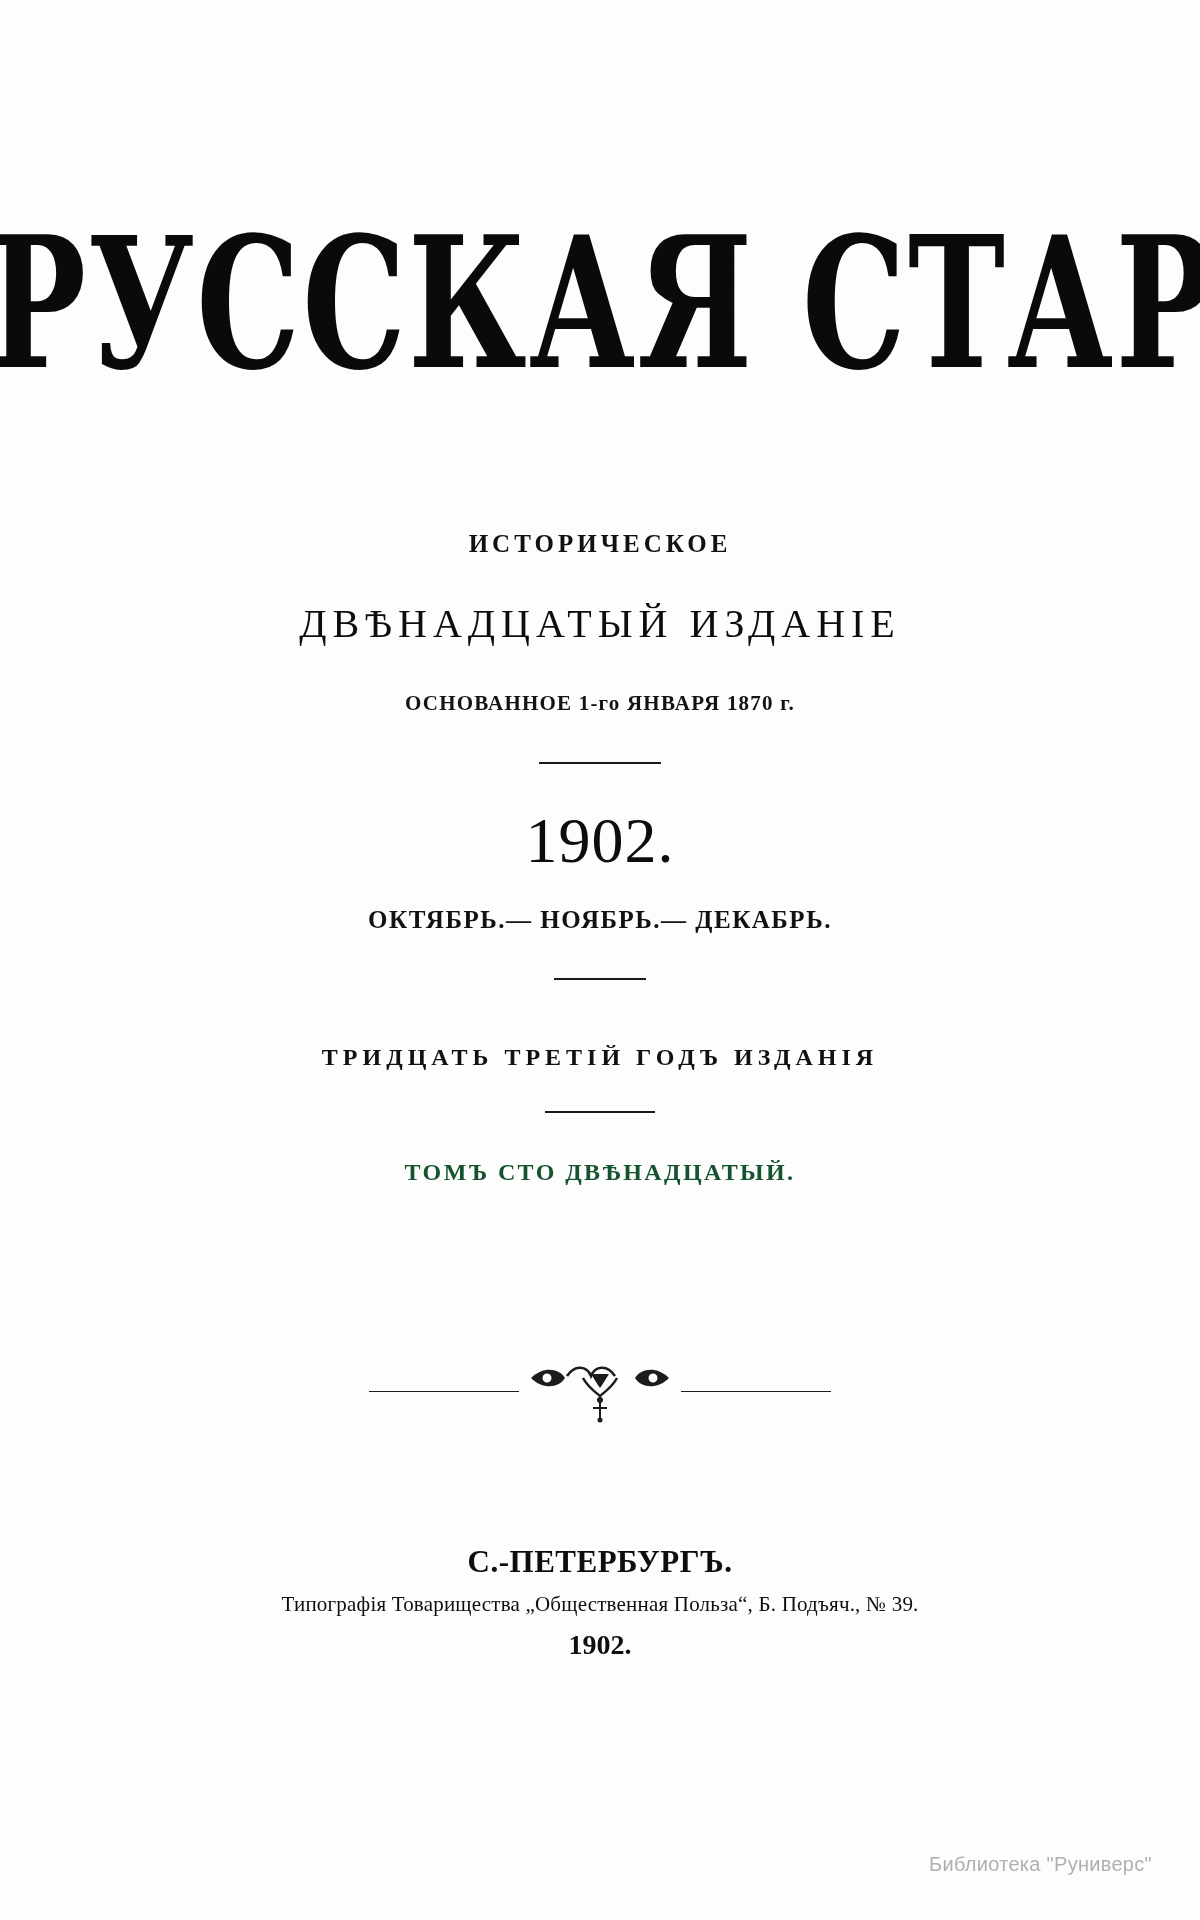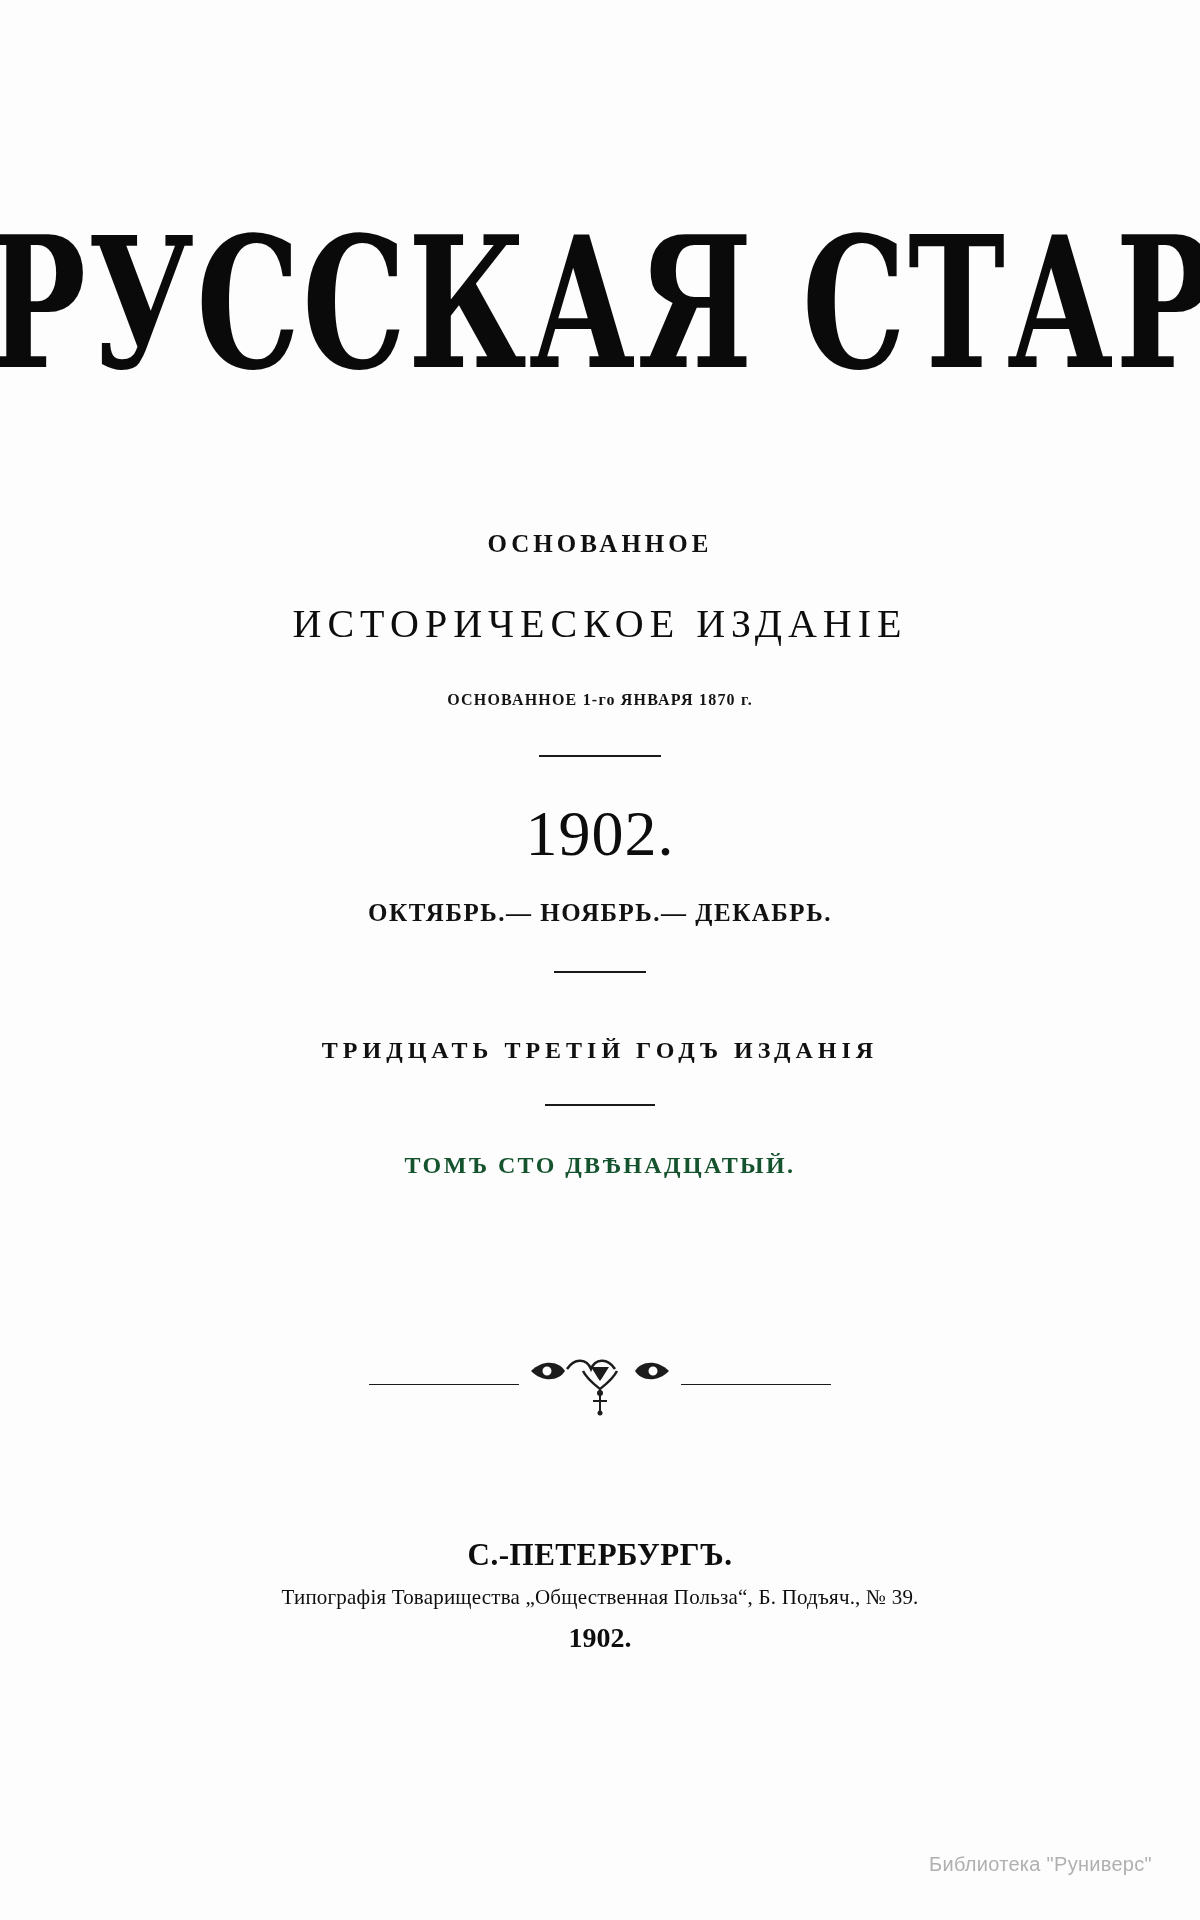--- a/index.html
+++ b/index.html
@@ -56,21 +56,21 @@
     font-family: "Liberation Serif", serif;
     font-weight: 400;
     font-size: 40px;
     letter-spacing: 6px;
     color: #0d0d0d;
   }
   .founded {
     margin-top: 44px;
     font-family: "Liberation Serif", serif;
     font-weight: 700;
-    font-size: 16px;
+    font-size: 21px;
     letter-spacing: 1.2px;
     color: #131313;
   }
 
   .rule {
     width: 122px;
     height: 0;
     border-top: 2px solid #1a1a1a;
     margin: 0 auto;
   }
@@ -166,23 +166,23 @@
   }
 </style>
 </head>
 <body>
 
 <div class="page">
   <div class="content">
 
     <div class="masthead">РУССКАЯ СТАРИНА</div>
 
-    <div class="subtitle1">ОСНОВАННОЕ</div>
-
-    <div class="subtitle2">ИСТОРИЧЕСКОЕ ИЗДАНIЕ</div>
+    <div class="subtitle1">ИСТОРИЧЕСКОЕ</div>
+
+    <div class="subtitle2">ДВѢНАДЦАТЫЙ ИЗДАНIЕ</div>
 
     <div class="founded">ОСНОВАННОЕ 1-го ЯНВАРЯ 1870 г.</div>
 
     <div class="rule rule-1"></div>
 
     <div class="year">1902.</div>
 
     <div class="months">ОКТЯБРЬ.— НОЯБРЬ.— ДЕКАБРЬ.</div>
 
     <div class="rule rule-2"></div>

